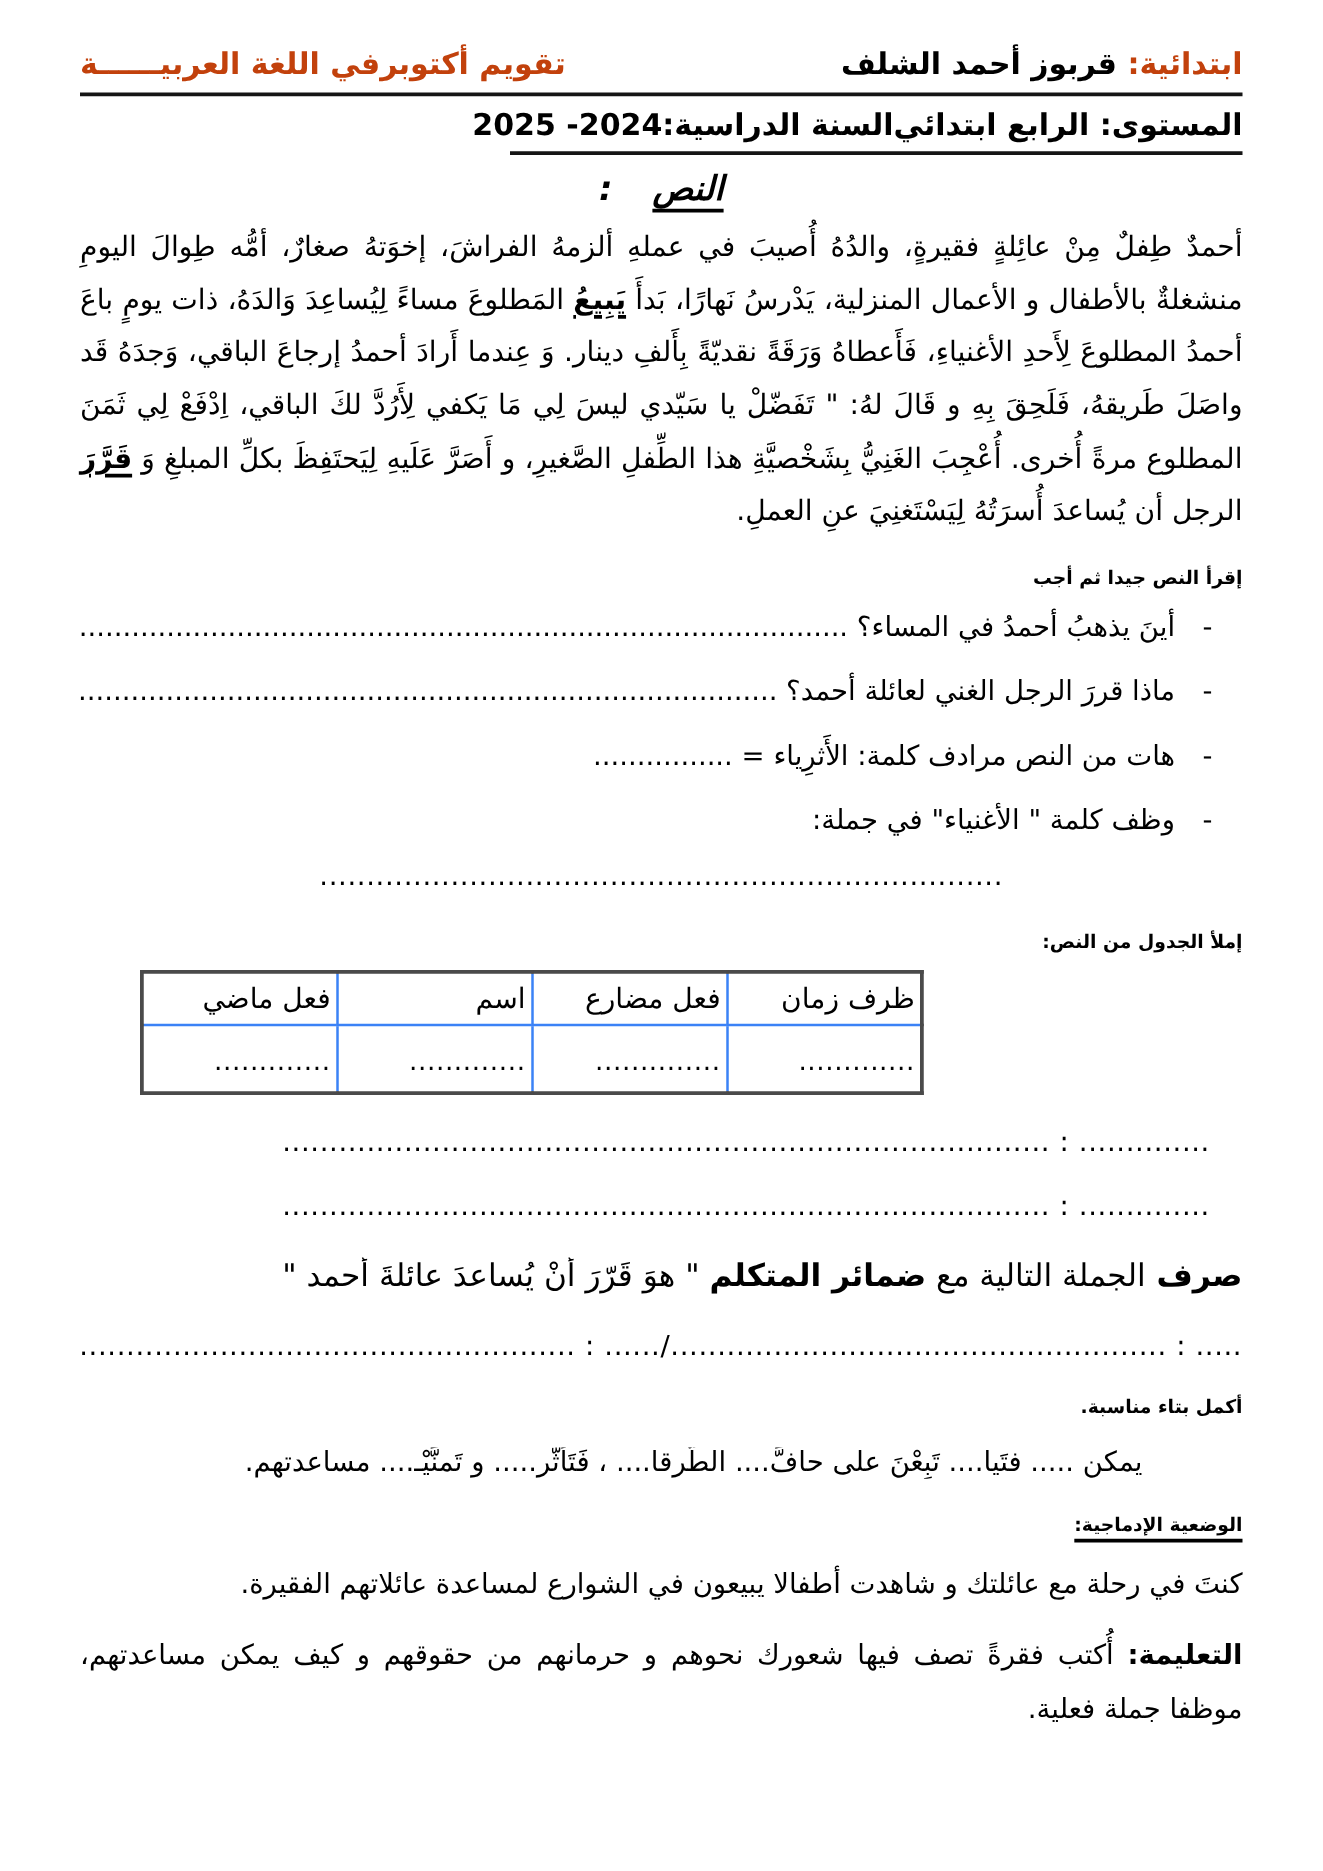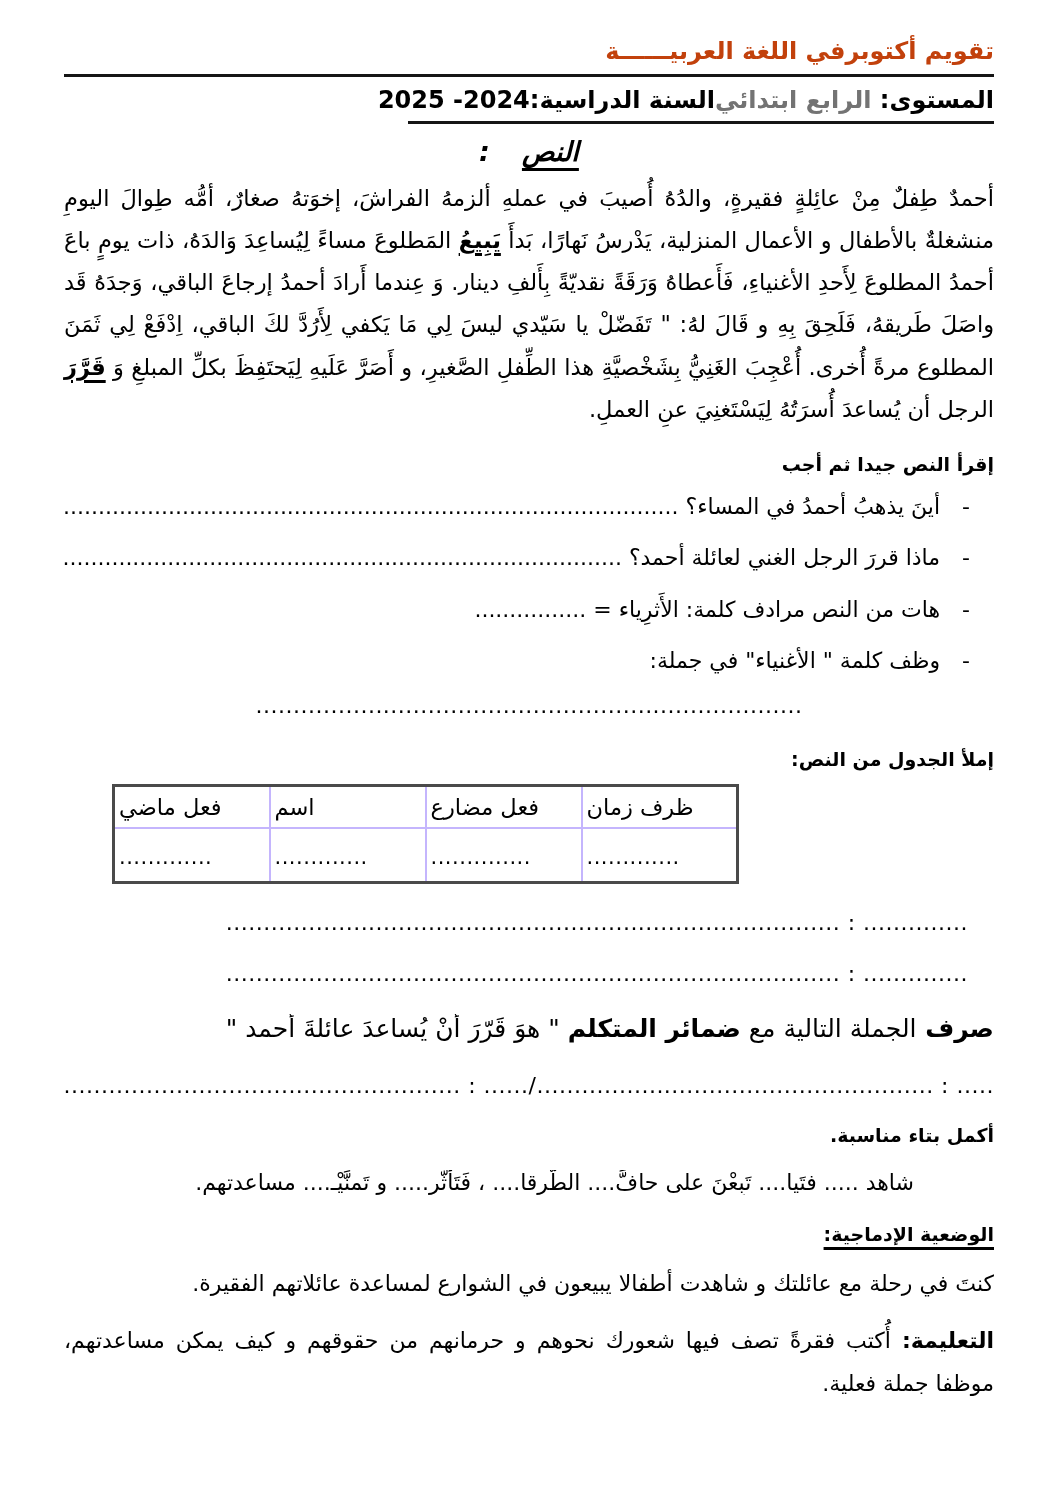--- a/index.html
+++ b/index.html
@@ -9,51 +9,51 @@
     direction:rtl; color:#000;
     font-family:"DejaVu Sans", sans-serif;
     padding:34px 64px 0 64px; overflow:hidden; position:relative;
   }
   
   .hdr-row { display:flex; justify-content:space-between; align-items:flex-end;
              font-weight:bold; font-size:24px; line-height:1.45; }
   .hdr-right { white-space:nowrap; }
   .hdr-left  { white-space:nowrap; }
   .red  { color:#c2410c; }
-  .blue { color:#737373; }
+  .blue { color:#000000; }
   .rule-full    { border-top:3px solid #151515; margin-top:5px; }
   .rule-partial { border-top:3px solid #151515; width:63%; margin:3px auto 0 0;
                   margin-right:0; margin-left:auto; }
   .hdr-row2 { margin-top:6px; }
   .hdr-row2 .hdr-left { padding-left:8px; margin-left:455px; }
   
   .doc-title { text-align:center; font-size:27px; font-weight:bold; font-style:italic;
                margin-top:12px; }
   .doc-title .u { text-decoration:underline; text-decoration-thickness:3px; text-underline-offset:7px;margin-left:32px; }
   
   .main-par { font-size:22.5px; line-height:1.88; text-align:justify; margin-top:10px; }
   .seg { }
   .bu  { font-weight:bold; text-decoration:underline; text-decoration-thickness:2.5px;
          text-underline-offset:5px; }
   
-  .sec-head { font-weight:bold; font-size:19px; white-space:nowrap; }
+  .sec-head { font-weight:bold; font-size:15px; white-space:nowrap; }
   .sec-head.ul { text-decoration:underline; text-decoration-thickness:2.5px; text-underline-offset:6px; }
   
   .q-head { margin-top:20px; }
   .q-item { font-size:22px; margin-top:13px; white-space:nowrap; overflow:hidden;
             padding-right:24px; line-height:1.75; }
   .q-dash { margin-left:22px; }
   .q-dots { letter-spacing:0.5px; }
   .center-dots { text-align:center; font-size:22px; margin-top:12px; letter-spacing:0.5px;
                  white-space:nowrap; overflow:hidden; }
   
   .tbl-head { margin-top:30px; }
   table.fill { border-collapse:collapse; margin-top:14px; margin-right:255px;
                border:3px solid #4a4a4a; }
-  table.fill td { border:2px solid #c4b5fd; width:156px; text-align:left;
+  table.fill td { border:2px solid #3b82f6; width:156px; text-align:right;
                   font-size:22.5px; padding:7px 4px; }
   table.fill tr.dots td { font-size:21px; padding:16px 4px 12px 4px; letter-spacing:0.5px; }
   
   .i3rab-head { margin-top:26px; }
   .i3rab-line { font-size:22px; margin-top:26px; padding-right:26px;
                 white-space:nowrap; overflow:hidden; letter-spacing:0.5px; }
   
   .sarf-head { margin-top:28px; font-size:25px; white-space:nowrap; overflow:hidden;text-align:right; }
   .sarf-head .b { font-weight:bold; }
   .sarf-line { font-size:22px; margin-top:30px; white-space:nowrap; overflow:hidden;
@@ -68,20 +68,24 @@
   .task-par { font-size:22px; margin-top:24px; line-height:1.95; text-align:justify; }
   .task-label { font-weight:bold; text-decoration-thickness:2.5px;
                 text-underline-offset:5px; }
 </style>
 </head>
 <body>
 
 <div class="page">
 
   <div class="hdr-row">
+    <div class="hdr-right">
+      <span class="red">ابتدائية:</span>
+      <span>قربوز أحمد الشلف</span>
+    </div>
     <div class="hdr-left red">تقويم أكتوبرفي اللغة العربيــــــة</div>
   </div>
   <div class="rule-full"></div>
   <div class="hdr-row hdr-row2">
     <div class="hdr-right">
       <span>المستوى:</span>
       <span class="blue">الرابع ابتدائي</span>
     </div>
     <div class="hdr-left">السنة الدراسية:2024- 2025</div>
   </div>
@@ -118,19 +122,19 @@
   </tbody>
     </table>
 
   <div class="i3rab-line">.............. : ..................................................................................</div>
   <div class="i3rab-line">.............. : ..................................................................................</div>
 
   <div class="sarf-head"><span class="b">صرف </span><span>الجملة التالية مع </span><span class="b">ضمائر المتكلم</span><span> " هوَ قَرّرَ أنْ يُساعدَ عائلةَ أحمد "</span></div>
   <div class="sarf-line">..... : ...................................................../...... : .......................................................</div>
 
   <div class="sec-head taa-head">أكمل بتاء مناسبة.</div>
-  <div class="taa-sentence">شاهد .....  فتَيا....  تَبِعْنَ على حافًّ....  الطُّرقا.... ، فَتَأَثَّر..... و تَمنَّيْـ....  مساعدتهم.</div>
+  <div class="taa-sentence">يمكن .....  فتَيا....  تَبِعْنَ على حافًّ....  الطُّرقا.... ، فَتَأَثَّر..... و تَمنَّيْـ....  مساعدتهم.</div>
 
   <div class="sec-head ul integ-head">الوضعية الإدماجية:</div>
   <div class="integ-body">كنتَ في رحلة مع عائلتك و شاهدت أطفالا يبيعون في الشوارع لمساعدة عائلاتهم الفقيرة.</div>
   <p class="task-par"><span class="task-label">التعليمة:</span><span> أُكتب فقرةً تصف فيها شعورك نحوهم و حرمانهم من حقوقهم و كيف يمكن مساعدتهم، موظفا جملة فعلية.</span></p>
 
 </div>
 
 </body></html>

